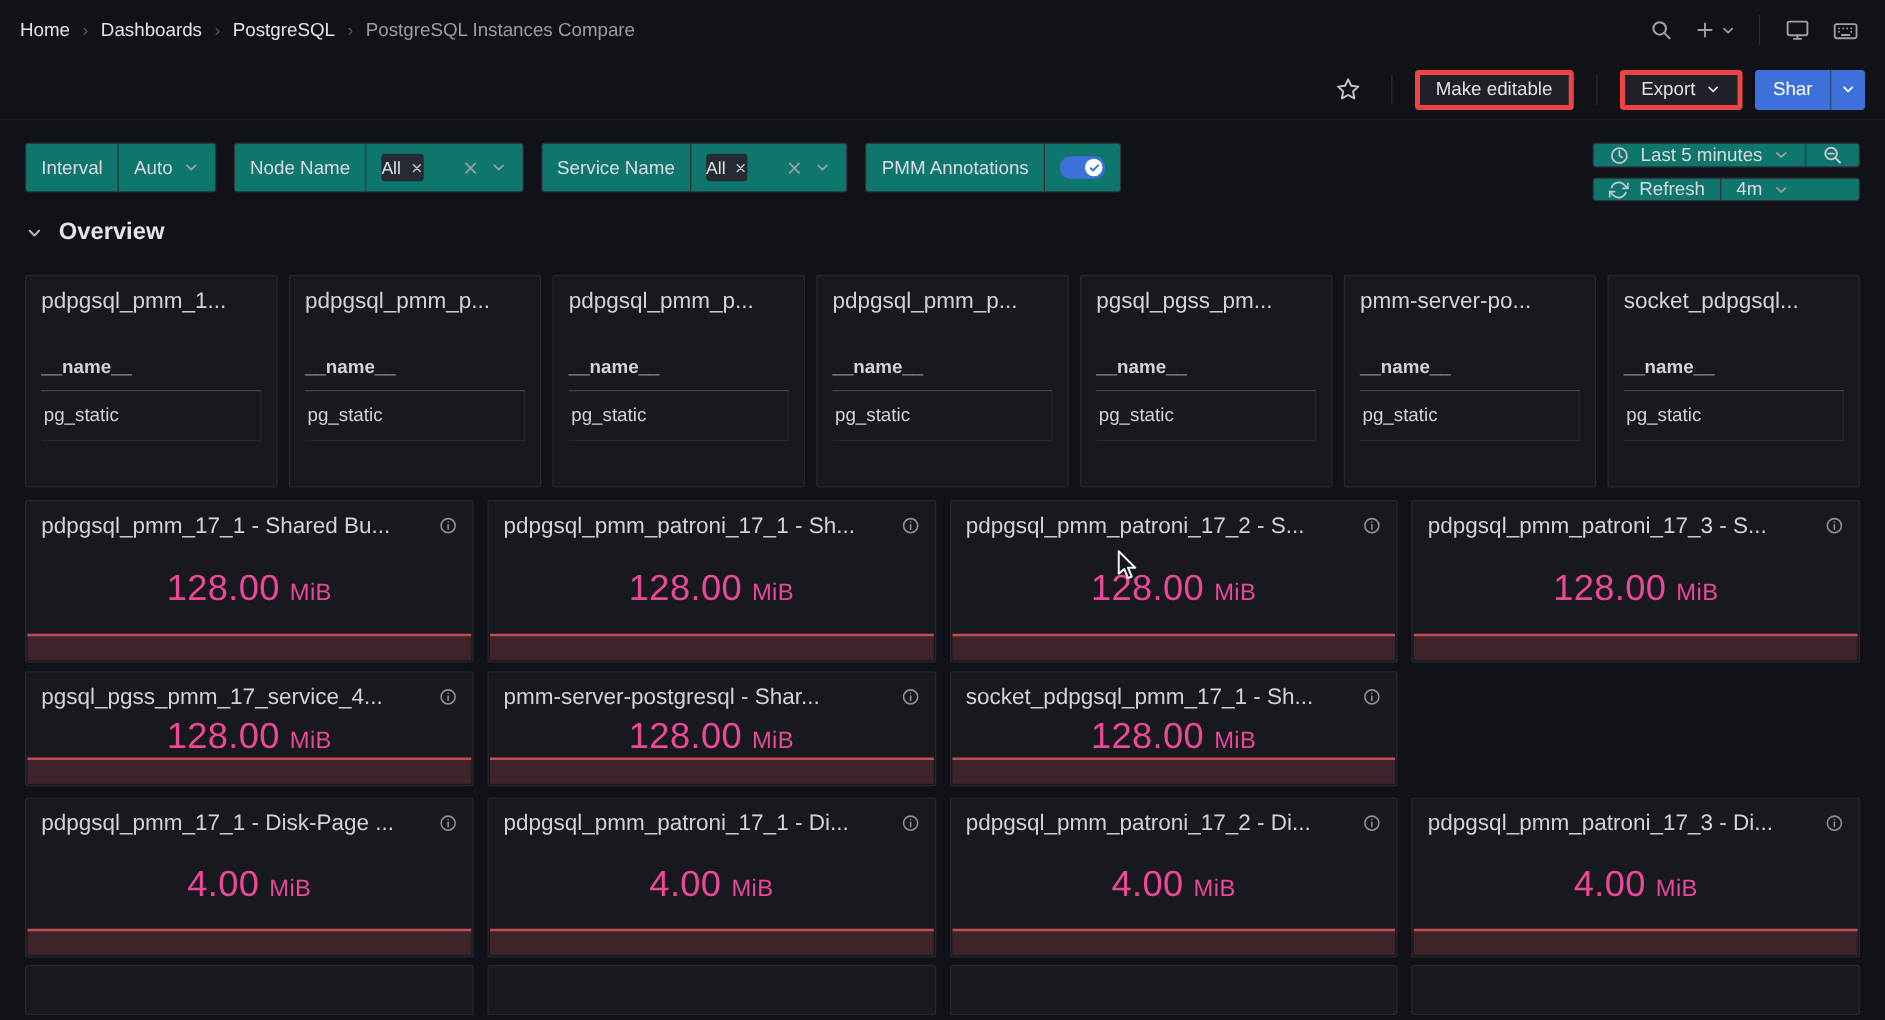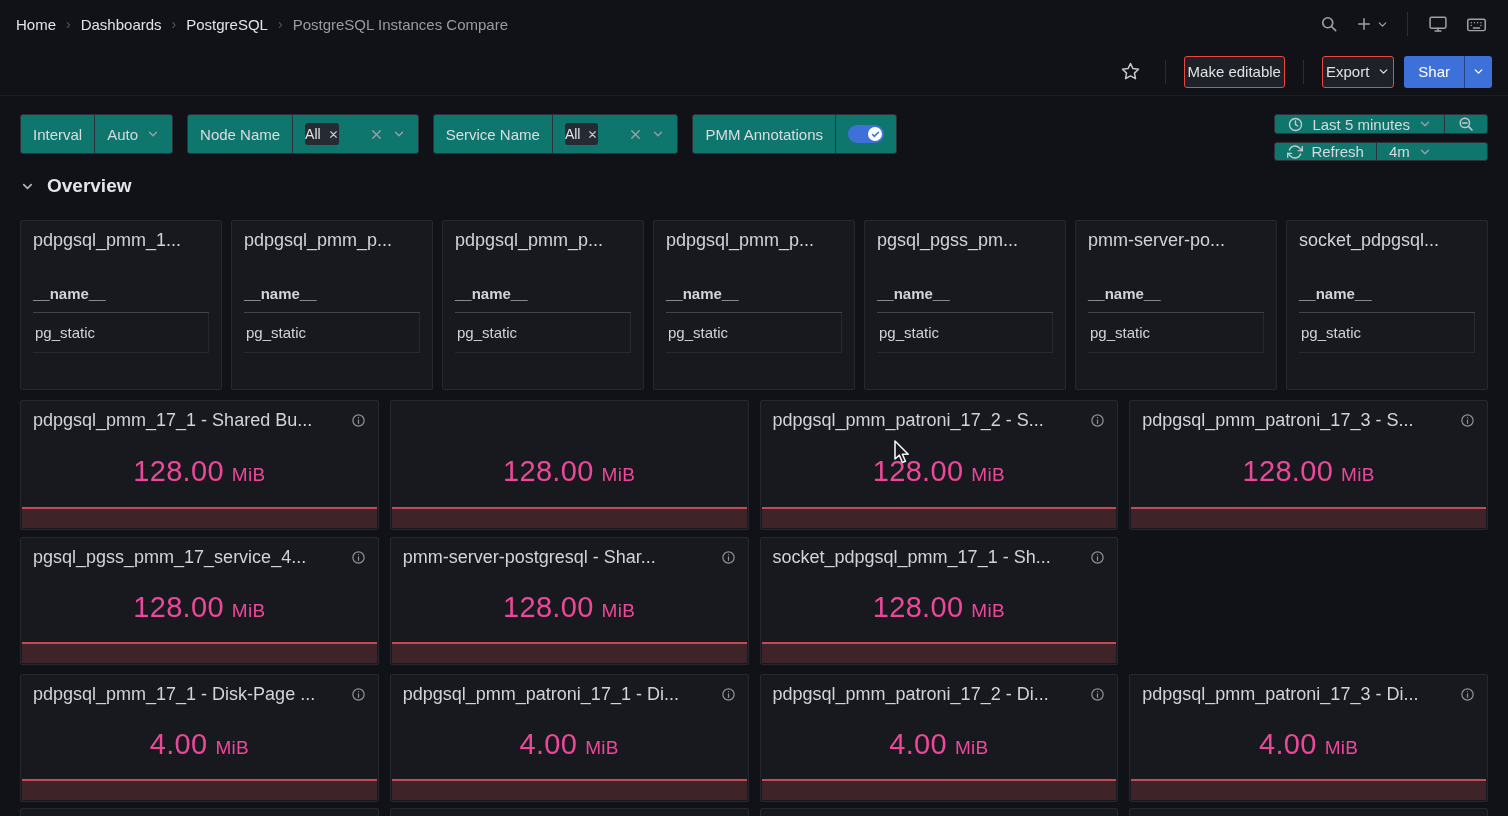--- a/index.html
+++ b/index.html
@@ -29,22 +29,22 @@
   .v-divider { width:1px; height:24px; background:#2b2d34; margin:0 8px; }
 
   
   .toolbar {
     height:48px; display:flex; align-items:center; justify-content:flex-end;
     gap:10px; padding:0 16px; background:#111217;
     border-bottom:1px solid rgba(204,204,220,0.06);
   }
   .btn {
     height:32px; display:inline-flex; align-items:center; gap:8px;
-    padding:0 3px; font-size:15px; color:#e0e1e4;
-    background:#1e2127; border:1px solid #ef4444; border-radius:3px; cursor:pointer;
+    padding:0 13px; font-size:15px; color:#e0e1e4;
+    background:#1e2127; border:4px solid #ef4444; border-radius:3px; cursor:pointer;
     white-space:nowrap;
   }
   .btn-primary-group { display:flex; align-items:stretch; height:32px; border-radius:3px; overflow:hidden; }
   .btn-primary {
     display:flex; align-items:center; padding:0 14px; font-size:15px; font-weight:500;
     color:#ffffff; background:#3D71D9; border:none; cursor:pointer;
   }
   .btn-primary-caret {
     display:flex; align-items:center; justify-content:center; width:28px;
     background:#3D71D9; border-left:1px solid rgba(12,14,20,0.45); color:#ffffff; cursor:pointer;
@@ -106,21 +106,21 @@
     color:#d2d3d8; border-bottom:1px solid #41434b;
   }
   .ov-td {
     height:40px; display:flex; align-items:center; font-size:15px; color:#d2d3d8;
     border-bottom:1px solid #262931; border-right:1px solid #262931; padding-left:2px;
   }
 
   
   .stat-grid { display:grid; grid-template-columns:repeat(4,1fr); gap:11px; }
   .stat-grid.r1 { height:130px; margin-bottom:7px; }
-  .stat-grid.r2 { height:128px; margin-bottom:9px; }
+  .stat-grid.r2 { height:92px; margin-bottom:9px; }
   .stat-grid.r3 { height:128px; margin-bottom:6px; }
   .stat-grid.stub { height:40px; }
   .stat-hdr {
     display:flex; align-items:center; justify-content:space-between;
     padding:9px 12px 0 12px; gap:8px;
   }
   .info-ic { color:#8e9097; flex:0 0 auto; cursor:pointer; }
   .stat-value-wrap {
     position:absolute; left:0; right:0; top:34px; bottom:22px;
     display:flex; align-items:center; justify-content:center;
@@ -374,20 +374,28 @@
             <line x1="12" y1="11" x2="12" y2="16.5"></line>
             <line x1="12" y1="7.5" x2="12.01" y2="7.5"></line>
           </svg>
       </div>
       <div class="stat-value-wrap">
         <span class="stat-value"><span>128.00</span><span class="stat-unit">MiB</span></span>
       </div>
       <div class="spark"></div>
     </div>
     <div class="panel">
+      <div class="stat-hdr">
+        <div class="panel-title">pdpgsql_pmm_patroni_17_1 - Sh...</div>
+        <svg class="info-ic" width="15" height="15" viewBox="0 0 24 24" fill="none" stroke="currentColor" stroke-width="2" stroke-linecap="round">
+            <circle cx="12" cy="12" r="9"></circle>
+            <line x1="12" y1="11" x2="12" y2="16.5"></line>
+            <line x1="12" y1="7.5" x2="12.01" y2="7.5"></line>
+          </svg>
+      </div>
       <div class="stat-value-wrap">
         <span class="stat-value"><span>128.00</span><span class="stat-unit">MiB</span></span>
       </div>
       <div class="spark"></div>
     </div>
     <div class="panel">
       <div class="stat-hdr">
         <div class="panel-title">pdpgsql_pmm_patroni_17_2 - S...</div>
         <svg class="info-ic" width="15" height="15" viewBox="0 0 24 24" fill="none" stroke="currentColor" stroke-width="2" stroke-linecap="round">
             <circle cx="12" cy="12" r="9"></circle>

